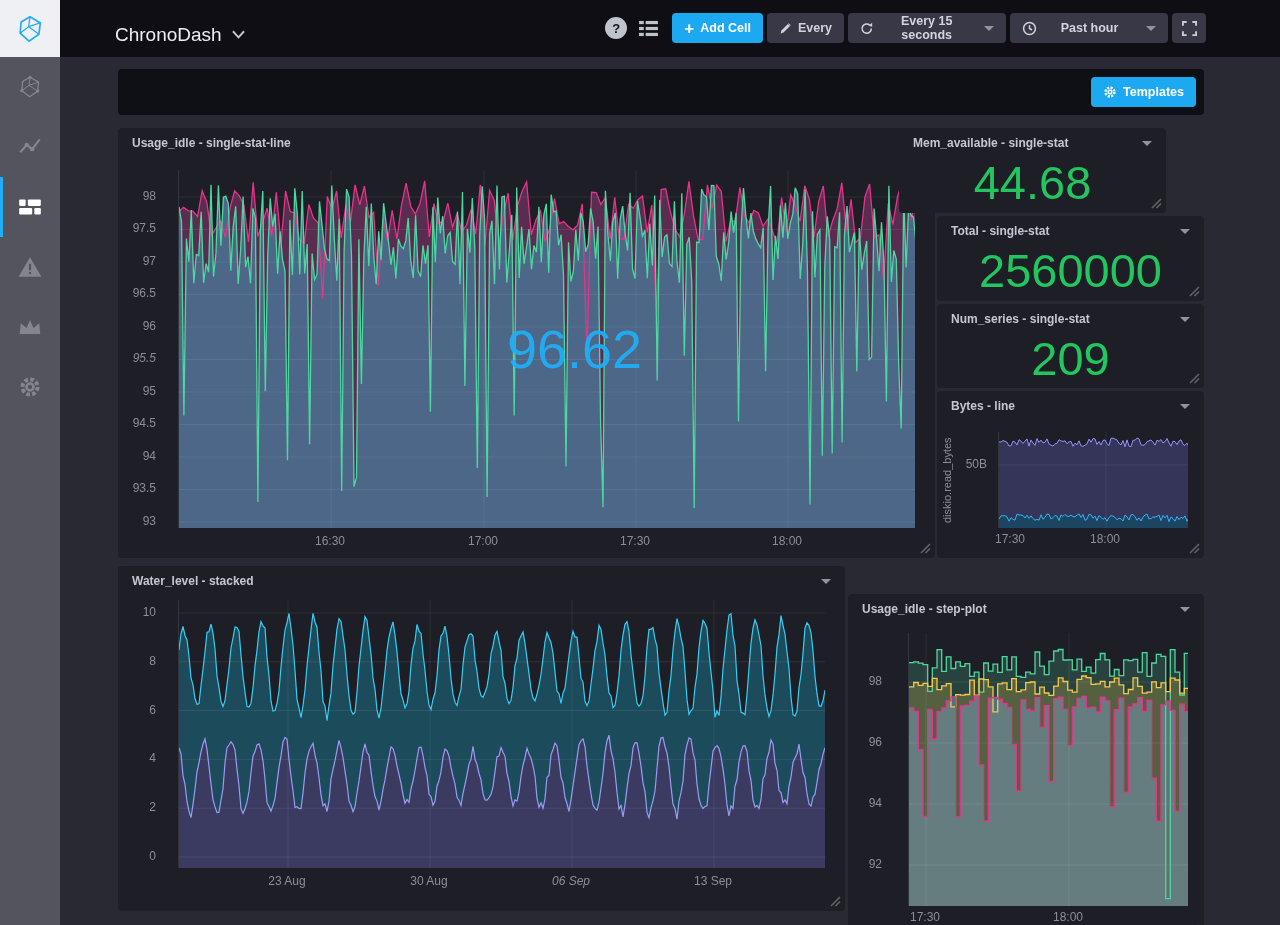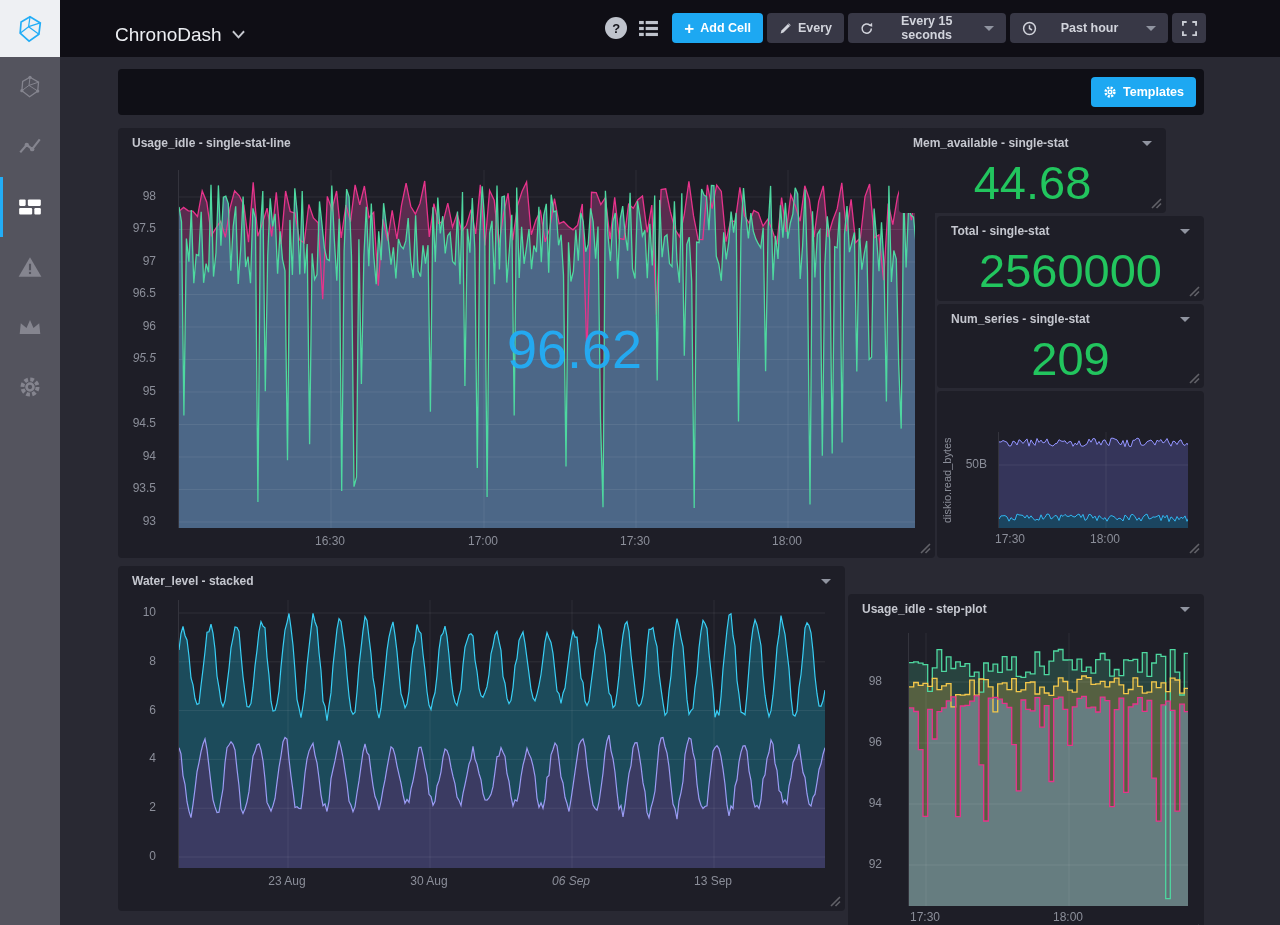--- a/index.html
+++ b/index.html
@@ -281,20 +281,24 @@
       <h2>Num_series - single-stat</h2>
       <span class="caret-down"></span>
     </header>
     <div class="stat-value">209</div>
     <svg class="resize" width="12" height="12" viewBox="0 0 12 12">
       <path d="M2 11 L11 2 M6.5 11 L11 6.5" fill="none" stroke="rgba(255,255,255,0.3)" stroke-width="1.6"></path>
     </svg>
   </section>
 
   <section class="cell" id="cell-bytes">
+    <header class="cell-head">
+      <h2>Bytes - line</h2>
+      <span class="caret-down"></span>
+    </header>
     <div class="ylabel-rot">diskio.read_bytes</div>
     <div class="yticks" id="yticks-bytes">
         <span style="top: 25px;">50B</span>
       </div>
     <div class="plot" id="plot-bytes"><svg width="190" height="96">
           <path d="M0.0 9.9 L 2.0 10.0 L 4.0 8.5 L 6.0 9.4 L 8.0 10.3 L 10.0 14.0 L 12.0 13.8 L 14.0 9.1 L 16.0 10.0 L 18.0 13.0 L 20.0 7.7 L 22.0 9.1 L 24.0 11.5 L 26.0 9.1 L 28.0 6.9 L 30.0 14.2 L 32.0 7.9 L 34.0 11.0 L 36.0 13.4 L 38.0 6.5 L 40.0 10.4 L 42.0 8.1 L 44.0 10.9 L 46.0 10.2 L 48.0 6.9 L 50.0 12.0 L 52.0 13.2 L 54.0 14.1 L 56.0 11.8 L 58.0 11.3 L 60.0 7.7 L 62.0 9.0 L 64.0 9.4 L 66.0 8.8 L 68.0 11.7 L 70.0 9.8 L 72.0 9.5 L 74.0 14.3 L 76.0 11.2 L 78.0 12.8 L 80.0 8.8 L 82.0 13.8 L 84.0 14.3 L 86.0 13.2 L 88.0 11.8 L 90.0 7.1 L 92.0 10.2 L 94.0 6.5 L 96.0 6.9 L 98.0 12.5 L 100.0 9.5 L 102.0 13.1 L 104.0 8.5 L 106.0 7.9 L 108.0 11.9 L 110.0 13.6 L 112.0 6.3 L 114.0 6.2 L 116.0 7.1 L 118.0 7.9 L 120.0 11.4 L 122.0 12.8 L 124.0 8.5 L 126.0 14.7 L 128.0 7.9 L 130.0 14.1 L 132.0 14.7 L 134.0 8.3 L 136.0 8.2 L 138.0 6.1 L 140.0 6.8 L 142.0 12.8 L 144.0 13.4 L 146.0 12.5 L 148.0 9.7 L 150.0 8.8 L 152.0 8.0 L 154.0 10.2 L 156.0 13.1 L 158.0 8.2 L 160.0 9.4 L 162.0 7.5 L 164.0 11.0 L 166.0 9.6 L 168.0 6.5 L 170.0 11.0 L 172.0 14.2 L 174.0 9.2 L 176.0 9.7 L 178.0 12.6 L 180.0 9.0 L 182.0 7.8 L 184.0 12.3 L 186.0 13.5 L 188.0 11.2 L 190.0 14.4 L 190 96 L 0 96 Z" fill="#35355a"></path>
           <path d="M0.0 87.0 L 2.0 83.9 L 4.0 83.8 L 6.0 83.6 L 8.0 84.9 L 10.0 89.2 L 12.0 85.6 L 14.0 87.4 L 16.0 88.0 L 18.0 82.1 L 20.0 82.9 L 22.0 83.1 L 24.0 83.5 L 26.0 86.0 L 28.0 83.2 L 30.0 86.4 L 32.0 83.8 L 34.0 86.5 L 36.0 88.3 L 38.0 87.3 L 40.0 88.2 L 42.0 82.8 L 44.0 87.3 L 46.0 85.4 L 48.0 82.0 L 50.0 82.4 L 52.0 87.0 L 54.0 85.7 L 56.0 83.4 L 58.0 84.1 L 60.0 88.5 L 62.0 82.9 L 64.0 84.4 L 66.0 82.4 L 68.0 84.3 L 70.0 84.4 L 72.0 83.0 L 74.0 84.6 L 76.0 85.0 L 78.0 83.0 L 80.0 82.0 L 82.0 85.5 L 84.0 82.4 L 86.0 88.4 L 88.0 87.0 L 90.0 82.3 L 92.0 82.9 L 94.0 86.2 L 96.0 84.1 L 98.0 88.6 L 100.0 83.6 L 102.0 85.3 L 104.0 87.4 L 106.0 85.6 L 108.0 89.2 L 110.0 85.4 L 112.0 83.6 L 114.0 84.2 L 116.0 85.4 L 118.0 87.8 L 120.0 86.2 L 122.0 86.8 L 124.0 89.0 L 126.0 83.0 L 128.0 84.8 L 130.0 88.0 L 132.0 82.9 L 134.0 82.4 L 136.0 84.8 L 138.0 88.3 L 140.0 85.8 L 142.0 89.0 L 144.0 85.2 L 146.0 83.0 L 148.0 82.1 L 150.0 86.9 L 152.0 86.5 L 154.0 84.9 L 156.0 85.2 L 158.0 84.4 L 160.0 83.1 L 162.0 88.6 L 164.0 83.4 L 166.0 85.9 L 168.0 83.2 L 170.0 89.6 L 172.0 84.9 L 174.0 86.5 L 176.0 89.2 L 178.0 84.5 L 180.0 87.7 L 182.0 85.2 L 184.0 86.5 L 186.0 83.9 L 188.0 89.3 L 190.0 85.4 L 190 96 L 0 96 Z" fill="#1b4560"></path>
           <line x1="0" x2="190" y1="33" y2="33" stroke="rgba(255,255,255,0.08)"></line>
           <line x1="107" x2="107" y1="0" y2="96" stroke="rgba(255,255,255,0.07)"></line>
           <path d="M0.0 9.9 L 2.0 10.0 L 4.0 8.5 L 6.0 9.4 L 8.0 10.3 L 10.0 14.0 L 12.0 13.8 L 14.0 9.1 L 16.0 10.0 L 18.0 13.0 L 20.0 7.7 L 22.0 9.1 L 24.0 11.5 L 26.0 9.1 L 28.0 6.9 L 30.0 14.2 L 32.0 7.9 L 34.0 11.0 L 36.0 13.4 L 38.0 6.5 L 40.0 10.4 L 42.0 8.1 L 44.0 10.9 L 46.0 10.2 L 48.0 6.9 L 50.0 12.0 L 52.0 13.2 L 54.0 14.1 L 56.0 11.8 L 58.0 11.3 L 60.0 7.7 L 62.0 9.0 L 64.0 9.4 L 66.0 8.8 L 68.0 11.7 L 70.0 9.8 L 72.0 9.5 L 74.0 14.3 L 76.0 11.2 L 78.0 12.8 L 80.0 8.8 L 82.0 13.8 L 84.0 14.3 L 86.0 13.2 L 88.0 11.8 L 90.0 7.1 L 92.0 10.2 L 94.0 6.5 L 96.0 6.9 L 98.0 12.5 L 100.0 9.5 L 102.0 13.1 L 104.0 8.5 L 106.0 7.9 L 108.0 11.9 L 110.0 13.6 L 112.0 6.3 L 114.0 6.2 L 116.0 7.1 L 118.0 7.9 L 120.0 11.4 L 122.0 12.8 L 124.0 8.5 L 126.0 14.7 L 128.0 7.9 L 130.0 14.1 L 132.0 14.7 L 134.0 8.3 L 136.0 8.2 L 138.0 6.1 L 140.0 6.8 L 142.0 12.8 L 144.0 13.4 L 146.0 12.5 L 148.0 9.7 L 150.0 8.8 L 152.0 8.0 L 154.0 10.2 L 156.0 13.1 L 158.0 8.2 L 160.0 9.4 L 162.0 7.5 L 164.0 11.0 L 166.0 9.6 L 168.0 6.5 L 170.0 11.0 L 172.0 14.2 L 174.0 9.2 L 176.0 9.7 L 178.0 12.6 L 180.0 9.0 L 182.0 7.8 L 184.0 12.3 L 186.0 13.5 L 188.0 11.2 L 190.0 14.4" fill="none" stroke="#9394FF" stroke-width="1"></path>

